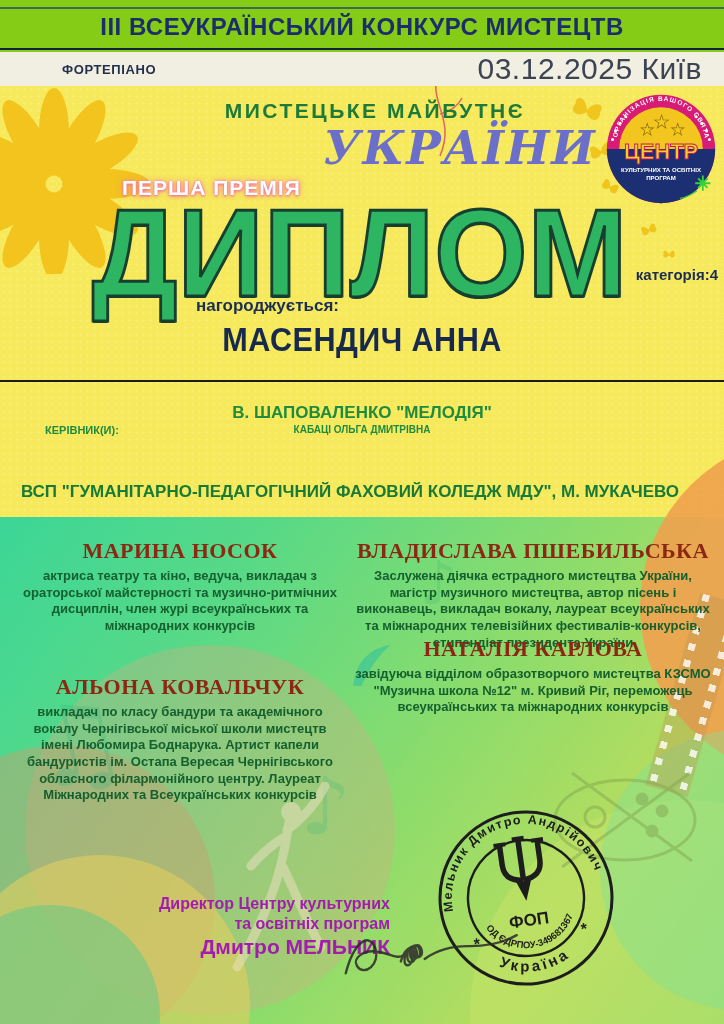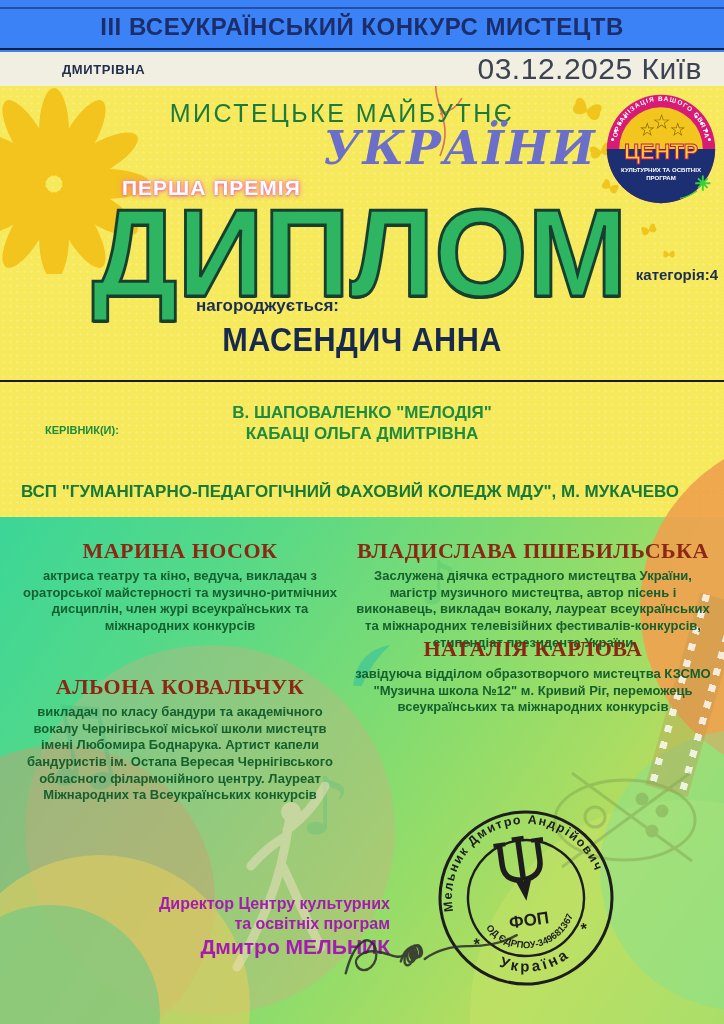--- a/index.html
+++ b/index.html
@@ -1,21 +1,21 @@
 <!DOCTYPE html>
 <html><head>
 <meta charset="utf-8">
 <style>
   html,body{margin:0;padding:0;background:#888;}
   .page{position:relative;width:724px;height:1024px;overflow:hidden;
         font-family:"Liberation Sans",sans-serif;background:#f6e95b;}
   .abs{position:absolute;}
 
   
-  .band-blue{left:0;top:0;width:724px;height:52px;background:#3b82f6;z-index:5;text-decoration:underline;}
+  .band-blue{left:0;top:0;width:724px;height:52px;background:#84cc16;z-index:5;text-decoration:underline;}
   .band-blue .hairline-top{position:absolute;left:0;top:7px;width:100%;height:2px;background:#16357d;opacity:.65;}
   .band-blue .hairline-bot{position:absolute;left:0;bottom:2px;width:100%;height:2px;background:#11203f;}
   .band-blue .title{position:absolute;left:0;top:13px;width:100%;text-align:center;
         font-size:24px;font-weight:bold;color:#1c2d6b;letter-spacing:.5px;}
   .band-cream{left:0;top:52px;width:724px;height:34px;background:#f1eee2;z-index:5;}
   .nomination{position:absolute;left:62px;top:10px;font-size:13px;font-weight:bold;color:#23304d;letter-spacing:.6px;}
   .date-city{position:absolute;right:22px;top:0px;font-size:30px;color:#3c4453;letter-spacing:.5px;}
 
   
   .sect-yellow{left:0;top:86px;width:724px;height:431px;z-index:0;background:#f6e95b;
@@ -36,37 +36,37 @@
   .filmstrip{left:672px;top:595px;width:44px;height:200px;transform:rotate(16deg);
      background-color:rgba(188,148,84,.35);
      background-image:repeating-linear-gradient(to bottom,rgba(255,255,255,.8) 0 7px,transparent 7px 17px),
                       repeating-linear-gradient(to bottom,rgba(255,255,255,.8) 0 7px,transparent 7px 17px);
      background-size:7px 100%,7px 100%;background-position:3px 0,34px 0;background-repeat:repeat-y;z-index:1;}
 
   .note{position:absolute;color:#35b97f;z-index:1;font-family:"DejaVu Sans",sans-serif;}
 
   
   .brand1{left:0;top:99px;width:684px;text-align:center;z-index:5;
-     font-size:25px;font-weight:400;letter-spacing:2.5px;color:#1e7a3a;}
+     font-size:21px;font-weight:700;letter-spacing:2.5px;color:#1e7a3a;padding-left:33px;}
   .brand2{left:300px;top:121px;width:320px;text-align:center;z-index:5;
      font-family:"DejaVu Serif",serif;font-style:italic;font-size:46px;font-weight:bold;
      color:#6b6fca;letter-spacing:2px;}
   .award{left:90px;top:176px;z-index:5;font-size:21px;font-weight:bold;color:#fff;letter-spacing:1px;
      text-shadow:0 0 6px #ff7d9e,0 1px 3px #e8608a,0 0 2px #ff9db5;margin-left:32px;}
   .diploma-title{left:92px;top:190px;z-index:5;font-size:125px;line-height:1;font-weight:800;
      color:#2eb562;-webkit-text-stroke:3px #173f30;transform:scaleX(.96);transform-origin:left top;
      text-shadow:0 2px 0 #173f30;}
   .category{right:6px;top:266px;z-index:5;font-size:15px;font-weight:bold;color:#1b2d52;}
   .awarded-label{left:196px;top:296px;z-index:5;font-size:17px;font-weight:bold;color:#1b2d52;text-align:right;}
   .recipient{left:0;top:320px;width:724px;text-align:center;z-index:5;
      font-size:34px;font-weight:bold;color:#172a4d;letter-spacing:.5px;transform:scaleX(.9);}
   .rule{left:0;top:380px;width:724px;height:2px;background:#1c1c1c;z-index:5;}
   .piece{left:0;top:403px;width:724px;text-align:center;z-index:5;font-size:17px;font-weight:bold;color:#1f8b3f;}
   .teacher-label{left:45px;top:424px;z-index:5;font-size:11px;font-weight:bold;color:#1f8b3f;}
-  .teacher{left:0;top:424px;width:724px;text-align:center;z-index:5;font-size:17px;font-weight:bold;color:#1f8b3f;}
+  .teacher{left:0;top:424px;width:724px;text-align:center;z-index:5;font-size:10px;font-weight:bold;color:#1f8b3f;}
   .institution{left:0;top:482px;width:700px;text-align:center;z-index:5;font-size:17px;font-weight:bold;color:#177a38;}
 
   
   .jury{z-index:5;text-align:center;}
   .jury .jname{font-family:"Liberation Serif",serif;font-size:22px;font-weight:bold;color:#8c2713;letter-spacing:.5px;margin:0 0 4px 0;}
   .jury .jbio{font-size:13px;font-weight:bold;color:#15602e;line-height:1.28;margin:0;}
   .j1{left:20px;top:538px;width:320px;}
   .j2{left:350px;top:538px;width:366px;}
   .j3{left:20px;top:674px;width:320px;}
   .j4{left:350px;top:636px;width:366px;}
@@ -192,21 +192,21 @@
       <path d="M60,55 C48,62 36,72 26,84"></path>
     </g>
   </svg>
 
   <div class="abs band-blue">
     <div class="hairline-top"></div>
     <div class="hairline-bot"></div>
     <div class="title">ІІІ ВСЕУКРАЇНСЬКИЙ КОНКУРС МИСТЕЦТВ</div>
   </div>
   <div class="abs band-cream">
-    <span class="nomination">ДМИТРІВНА</span>
+    <span class="nomination">ФОРТЕПІАНО</span>
     <span class="date-city">03.12.2025 Київ</span>
   </div>
 
   <div class="abs brand1">МИСТЕЦЬКЕ МАЙБУТНЄ</div>
   <div class="abs brand2">УКРАЇНИ</div>
   <div class="abs award">ПЕРША ПРЕМІЯ</div>
 
   <svg class="abs" style="left:603px;top:92px;z-index:5;" width="116" height="114" viewBox="0 0 120 120">
     <circle cx="60" cy="60" r="57" fill="#d81b74"></circle>
     <path d="M3,60 A57,57 0 0 0 117,60 Z" fill="#1c2f73"></path>

